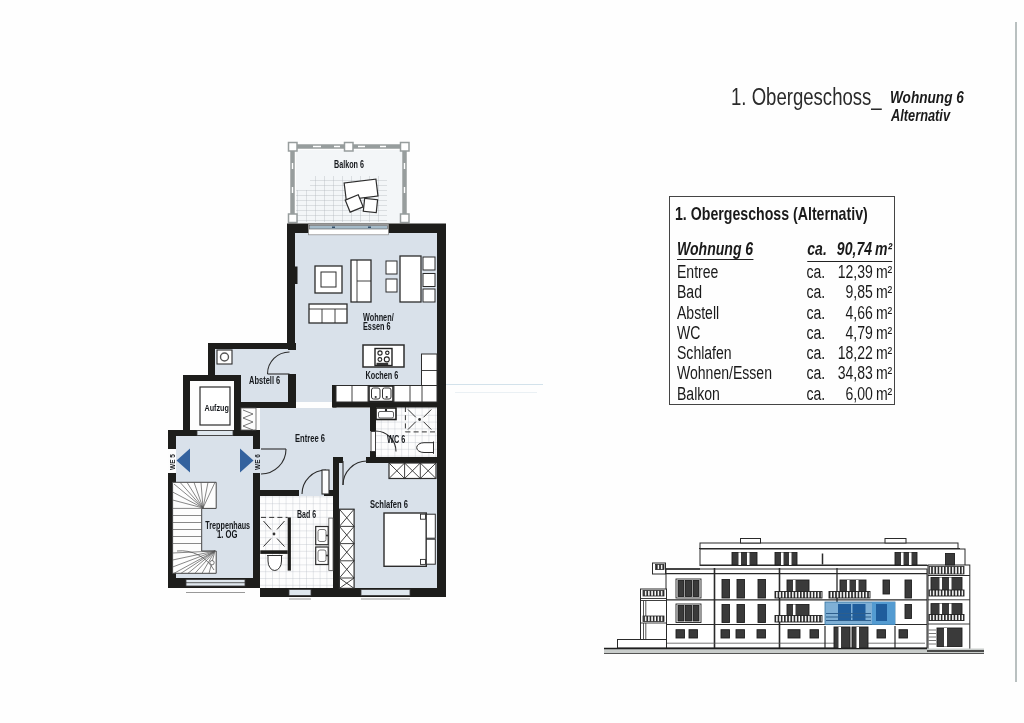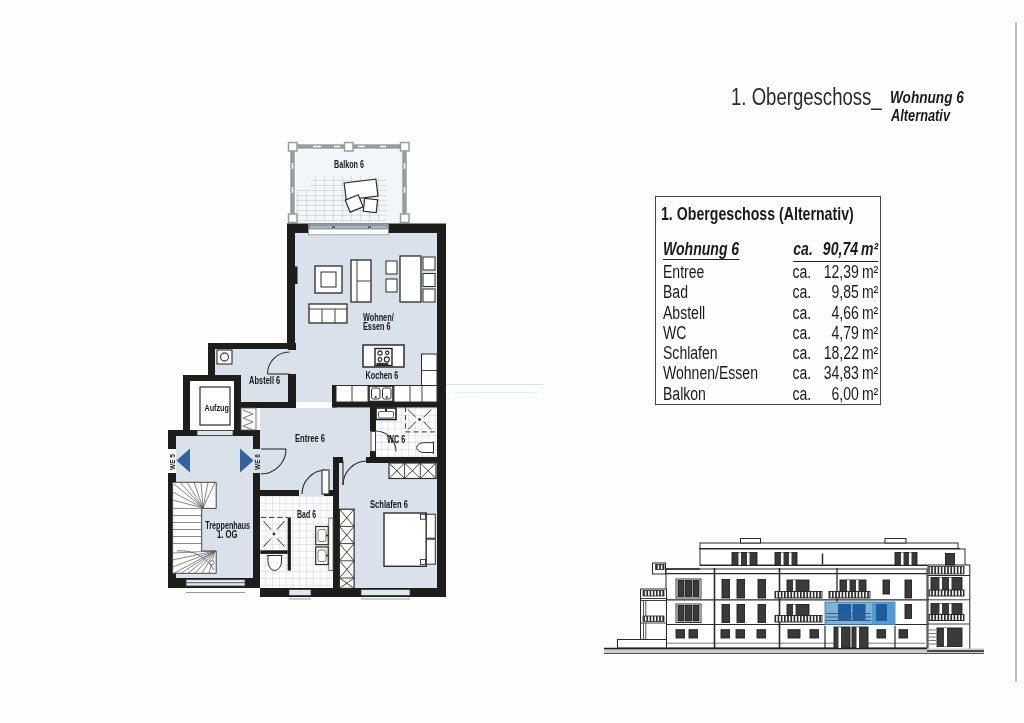--- a/index.html
+++ b/index.html
@@ -2,21 +2,21 @@
 <html><head>
 <meta charset="utf-8">
 <style>
   html,body{margin:0;padding:0;}
   body{width:1024px;height:723px;background:#fefefe;position:relative;overflow:hidden;
        font-family:"Liberation Sans",sans-serif;color:#1a1a1a;}
   .title span{position:absolute;white-space:nowrap;transform-origin:0 0;}
   .title .t1{left:731px;top:84px;font-size:23.5px;color:#2a2a2a;transform:scaleX(0.79);}
   .title .t2{left:890px;top:89px;font-size:16px;font-weight:bold;font-style:italic;transform:scaleX(0.85);}
   .title .t3{left:891px;top:107px;font-size:16px;font-weight:bold;font-style:italic;transform:scaleX(0.8);}
-  .tbl{position:absolute;left:655px;top:196px;width:224px;height:207px;border:1.4px solid #444;}
+  .tbl{position:absolute;left:669px;top:196px;width:224px;height:207px;border:1.4px solid #444;}
   .tbl .hd{position:absolute;left:5px;top:6px;font-size:19px;font-weight:bold;white-space:nowrap;
            transform:scaleX(0.745);transform-origin:0 0;}
   .rows{position:absolute;left:7px;top:40px;width:276px;font-size:18px;
         transform:scaleX(0.78);transform-origin:0 0;}
   .row{height:20.3px;line-height:20.3px;display:flex;white-space:nowrap;}
   .row .a{width:168px;}
   .row .b{width:36px;}
   .row .c{width:50px;text-align:right;}
   .wh .b{width:30px;}
   .wh .c{width:53px;}

